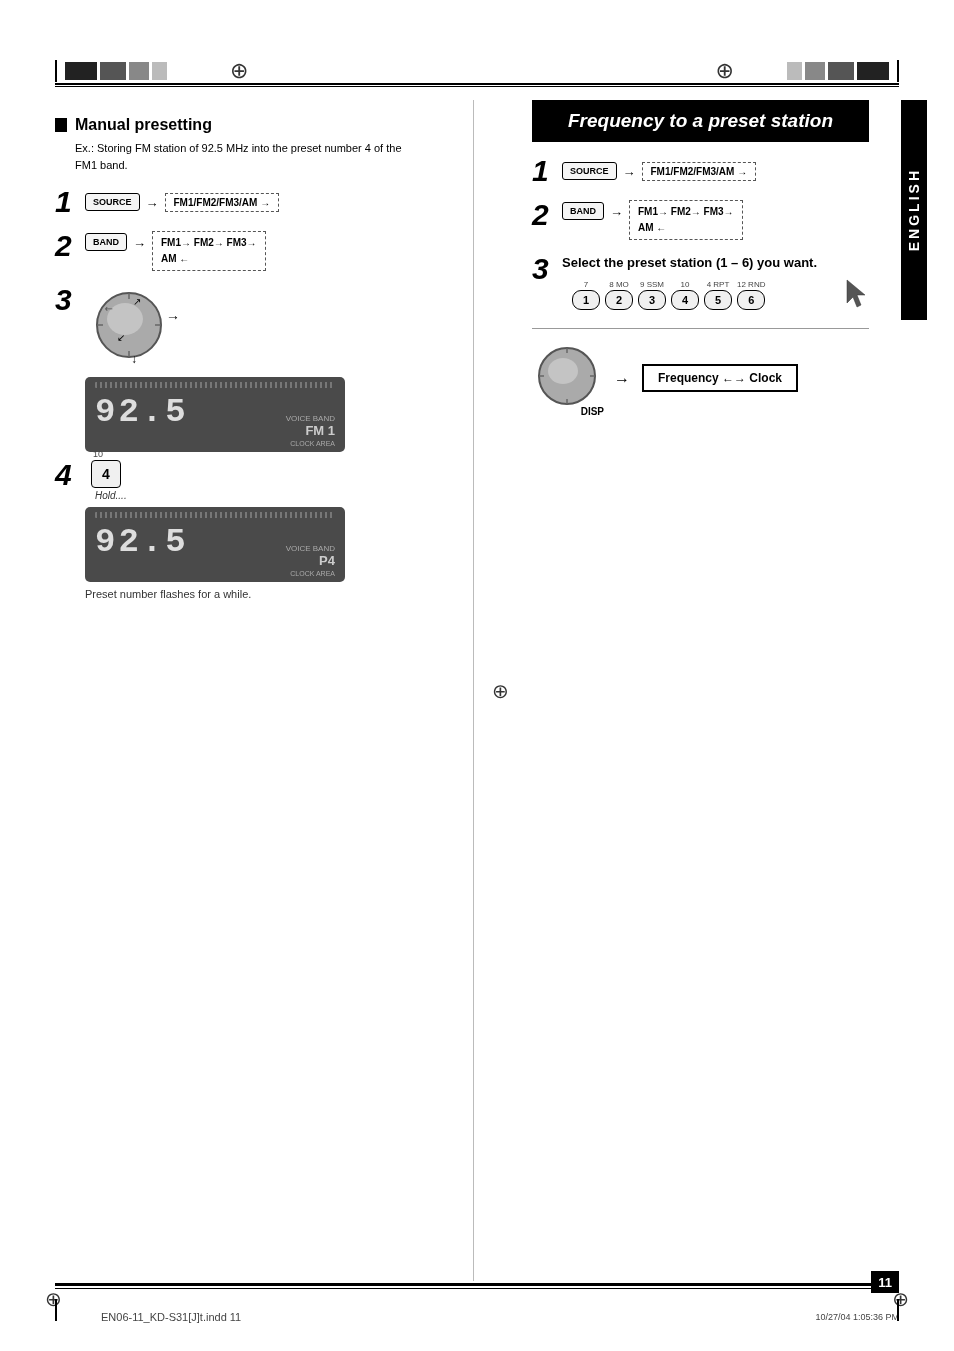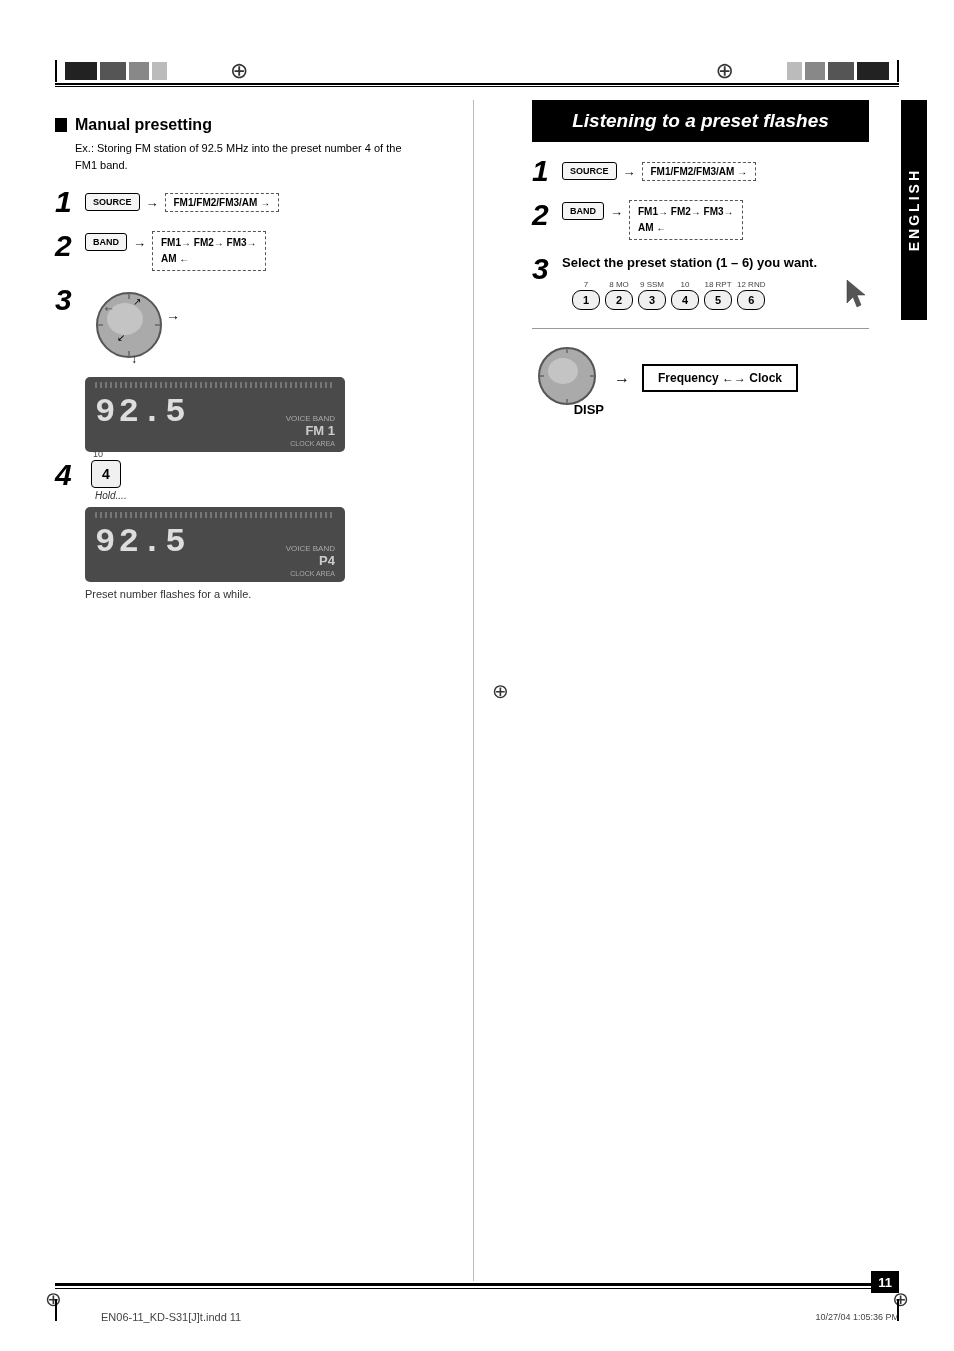--- a/index.html
+++ b/index.html
@@ -129,21 +129,21 @@
       </div>
     </div>
 
     <div style="font-size:11px;color:#333;margin-left:30px;margin-top:4px;">Preset number flashes for a while.</div>
   </div>
 
   <div style="width:1px;background:#bbb;margin:0 10px;"></div>
 
   <div style="flex:1;padding-left:10px;padding-top:0;padding-right:30px;position:relative;">
 
-    <div style="background:#000;color:#fff;font-size:19px;font-weight:bold;font-style:italic;padding:10px 16px;margin-bottom:14px;text-align:center;">Listening to a preset flashes</div>
+    <div style="background:#000;color:#fff;font-size:19px;font-weight:bold;font-style:italic;padding:10px 16px;margin-bottom:14px;text-align:center;">Frequency to a preset station</div>
 
     <div style="display:flex;align-items:center;margin-bottom:14px;">
       <span style="font-size:30px;font-weight:bold;font-style:italic;min-width:30px;line-height:1;">1</span>
       <div style="display:flex;align-items:center;gap:6px;flex:1;">
         <div style="border:1.5px solid #000;border-radius:3px;padding:3px 7px;font-size:9px;font-weight:bold;background:#f5f5f5;white-space:nowrap;">SOURCE</div>
         <span style="font-size:13px;">→</span>
         <div style="border:1.5px dashed #555;padding:3px 8px;font-size:10px;font-weight:bold;white-space:nowrap;">FM1/FM2/FM3/AM →</div>
       </div>
     </div>
 
@@ -177,21 +177,21 @@
             <span style="font-size:8px;color:#444;margin-bottom:1px;">9 SSM</span>
             <div style="border:1.5px solid #000;border-radius:9px;width:28px;height:20px;display:flex;align-items:center;justify-content:center;font-size:11px;font-weight:bold;background:#f0f0f0;">3</div>
           </div>
 
           <div style="display:flex;flex-direction:column;align-items:center;">
             <span style="font-size:8px;color:#444;margin-bottom:1px;">10</span>
             <div style="border:1.5px solid #000;border-radius:9px;width:28px;height:20px;display:flex;align-items:center;justify-content:center;font-size:11px;font-weight:bold;background:#f0f0f0;">4</div>
           </div>
 
           <div style="display:flex;flex-direction:column;align-items:center;">
-            <span style="font-size:8px;color:#444;margin-bottom:1px;">18 RPT</span>
+            <span style="font-size:8px;color:#444;margin-bottom:1px;">4 RPT</span>
             <div style="border:1.5px solid #000;border-radius:9px;width:28px;height:20px;display:flex;align-items:center;justify-content:center;font-size:11px;font-weight:bold;background:#f0f0f0;">5</div>
           </div>
 
           <div style="display:flex;flex-direction:column;align-items:center;">
             <span style="font-size:8px;color:#444;margin-bottom:1px;">12 RND</span>
             <div style="border:1.5px solid #000;border-radius:9px;width:28px;height:20px;display:flex;align-items:center;justify-content:center;font-size:11px;font-weight:bold;background:#f0f0f0;">6</div>
           </div>
 
           <svg width="40" height="40" style="position:absolute;right:-10px;bottom:-5px;">
             <path d="M 8 5 L 8 28 L 14 22 L 18 32 L 22 30 L 18 20 L 26 20 Z" fill="#555" stroke="#333" stroke-width="0.5"></path>
@@ -209,21 +209,21 @@
         <div style="position:relative;">
           <svg width="70" height="70">
             <ellipse cx="35" cy="35" rx="28" ry="28" fill="#aaa" stroke="#555" stroke-width="2"></ellipse>
             <ellipse cx="31" cy="30" rx="15" ry="13" fill="#ddd" opacity="0.5"></ellipse>
 
             <line x1="35" y1="7" x2="35" y2="12" stroke="#666" stroke-width="1.5"></line>
             <line x1="35" y1="58" x2="35" y2="63" stroke="#666" stroke-width="1.5"></line>
             <line x1="7" y1="35" x2="12" y2="35" stroke="#666" stroke-width="1.5"></line>
             <line x1="58" y1="35" x2="63" y2="35" stroke="#666" stroke-width="1.5"></line>
           </svg>
-          <span style="position:absolute;bottom:-2px;right:-2px;font-size:13px;font-weight:bold;">DISP</span>
+          <span style="position:absolute;bottom:-2px;right:-2px;font-size:10px;font-weight:bold;">DISP</span>
         </div>
 
         <span style="font-size:16px;color:#000;">→</span>
 
         <div style="border:2px solid #000;padding:5px 14px;font-size:12px;font-weight:bold;white-space:nowrap;">Frequency ←→ Clock</div>
       </div>
     </div>
 
     <div style="position:absolute;right:-28px;top:0;width:26px;height:220px;background:#000;display:flex;align-items:center;justify-content:center;">
       <span style="writing-mode:vertical-rl;transform:rotate(180deg);font-size:14px;font-weight:bold;letter-spacing:3px;color:#fff;">ENGLISH</span>

